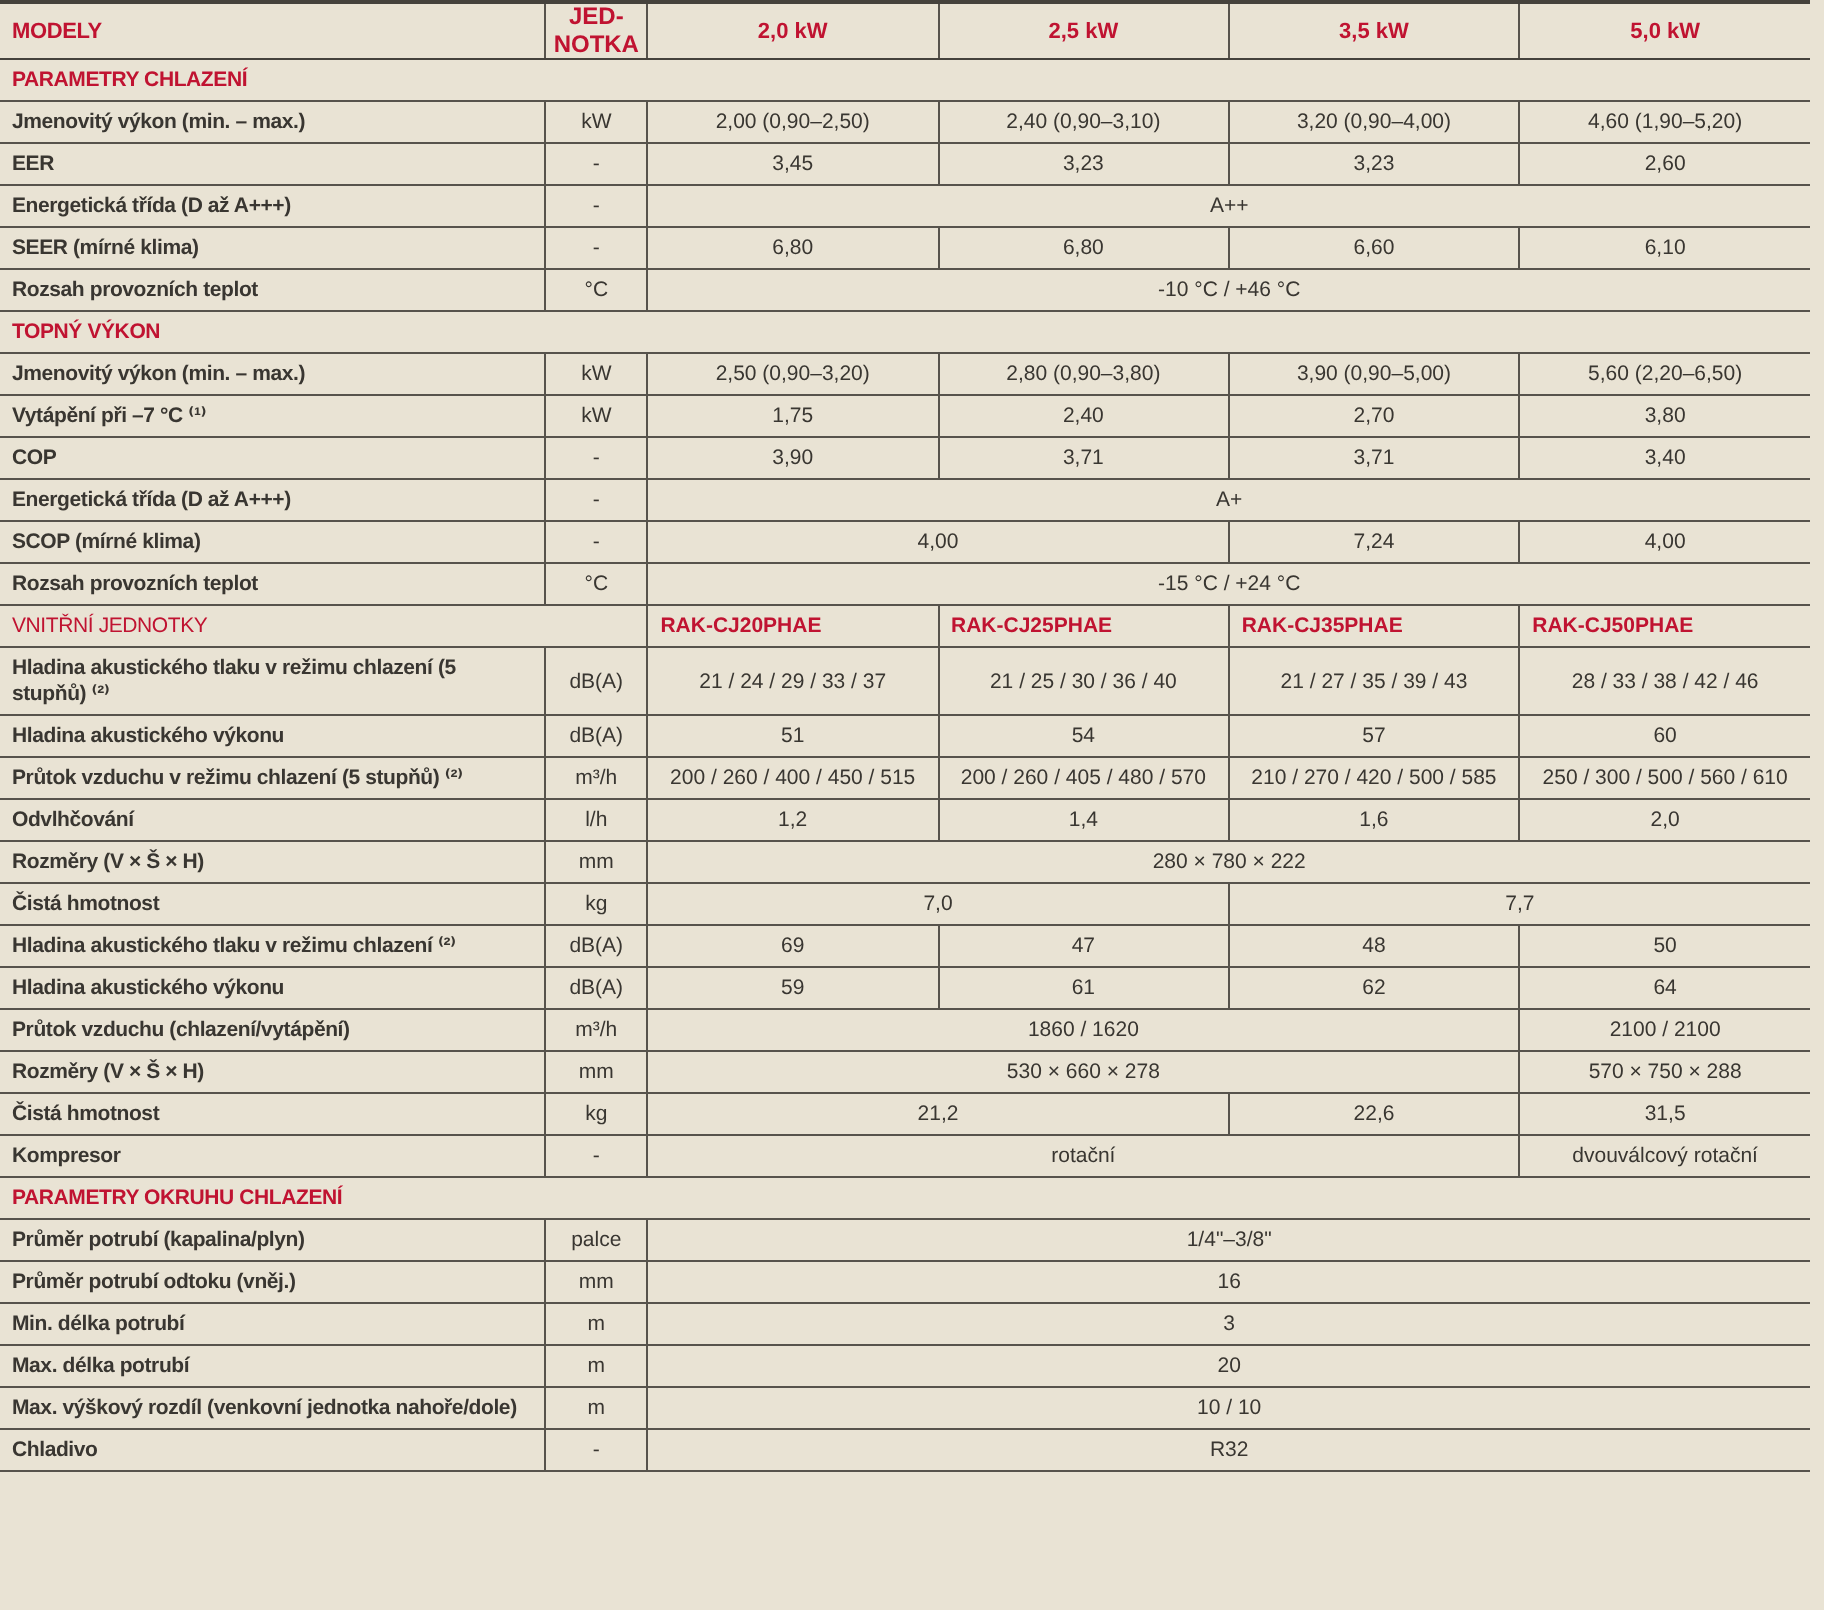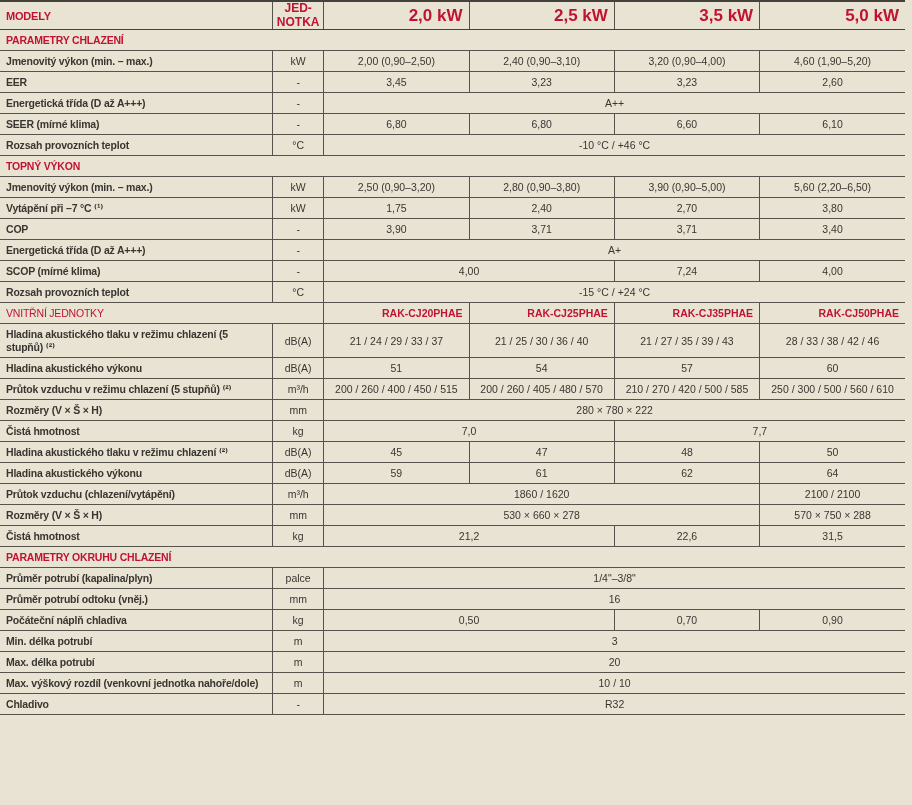--- a/index.html
+++ b/index.html
@@ -43,30 +43,30 @@
   }
   tr.row-tall td { height:33px; }
   td.sec-title {
     color:#c01331;
     font-weight:bold;
     letter-spacing:-0.2px;
     margin-top:10px;
   }
   td.model-label { color:#c01331; font-weight:normal; letter-spacing:-0.2px; }
   td.model-cell {
-    color:#c01331; font-weight:bold; text-align:right;
+    color:#c01331; font-weight:bold; text-align:left;
     border-left:1px solid #57534c; font-size:10.5px;
   }
   tr.head th { height:27px; border-bottom:1px solid #45423c; }
   th.h-model { color:#c01331; text-align:left; font-size:11px; letter-spacing:-0.2px; }
   th.h-unit  {
     color:#c01331; text-align:center; font-size:12px; line-height:1.1;
     border-left:1px solid #57534c; padding:0 2px; word-break:break-word;
   }
-  th.h-cap   { color:#c01331; text-align:right; font-size:17px; border-left:1px solid #57534c; }
+  th.h-cap   { color:#c01331; text-align:center; font-size:11px; border-left:1px solid #57534c; }
 </style>
 </head>
 <body>
 
 <table class="spec">
   <colgroup>
     <col class="c-label">
       <col class="c-unit">
     <col class="c-val">
       <col class="c-val">
@@ -192,35 +192,43 @@
   </tr>
   <tr>
     <td class="lbl">Průtok vzduchu v režimu chlazení (5 stupňů) ⁽²⁾</td>
     <td class="unit">m³/h</td>
     <td class="val">200 / 260 / 400 / 450 / 515</td>
     <td class="val">200 / 260 / 405 / 480 / 570</td>
     <td class="val">210 / 270 / 420 / 500 / 585</td>
     <td class="val">250 / 300 / 500 / 560 / 610</td>
   </tr>
   <tr>
+    <td class="lbl">Odvlhčování</td>
+    <td class="unit">l/h</td>
+    <td class="val">1,2</td>
+    <td class="val">1,4</td>
+    <td class="val">1,6</td>
+    <td class="val">2,0</td>
+  </tr>
+  <tr>
     <td class="lbl">Rozměry (V × Š × H)</td>
     <td class="unit">mm</td>
     <td class="val" colspan="4">280 × 780 × 222</td>
   </tr>
   <tr>
     <td class="lbl">Čistá hmotnost</td>
     <td class="unit">kg</td>
     <td class="val" colspan="2">7,0</td>
     <td class="val" colspan="2">7,7</td>
   </tr>
 
   <tr>
     <td class="lbl">Hladina akustického tlaku v režimu chlazení ⁽²⁾</td>
     <td class="unit">dB(A)</td>
-    <td class="val">45</td>
+    <td class="val">69</td>
     <td class="val">47</td>
     <td class="val">48</td>
     <td class="val">50</td>
   </tr>
   <tr>
     <td class="lbl">Hladina akustického výkonu</td>
     <td class="unit">dB(A)</td>
     <td class="val">59</td>
     <td class="val">61</td>
     <td class="val">62</td>
@@ -238,42 +246,41 @@
     <td class="val" colspan="3">530 × 660 × 278</td>
     <td class="val">570 × 750 × 288</td>
   </tr>
   <tr>
     <td class="lbl">Čistá hmotnost</td>
     <td class="unit">kg</td>
     <td class="val" colspan="2">21,2</td>
     <td class="val">22,6</td>
     <td class="val">31,5</td>
   </tr>
+  <tr>
+    <td class="lbl">Kompresor</td>
+    <td class="unit">-</td>
+    <td class="val" colspan="3">rotační</td>
+    <td class="val">dvouválcový rotační</td>
+  </tr>
 
   <tr>
     <td class="sec-title" colspan="6">PARAMETRY OKRUHU CHLAZENÍ</td>
   </tr>
   <tr>
     <td class="lbl">Průměr potrubí (kapalina/plyn)</td>
     <td class="unit">palce</td>
     <td class="val" colspan="4">1/4"–3/8"</td>
   </tr>
   <tr>
     <td class="lbl">Průměr potrubí odtoku (vněj.)</td>
     <td class="unit">mm</td>
     <td class="val" colspan="4">16</td>
   </tr>
   <tr>
-    <td class="lbl">Počáteční náplň chladiva</td>
-    <td class="unit">kg</td>
-    <td class="val" colspan="2">0,50</td>
-    <td class="val">0,70</td>
-    <td class="val">0,90</td>
-  </tr>
-  <tr>
     <td class="lbl">Min. délka potrubí</td>
     <td class="unit">m</td>
     <td class="val" colspan="4">3</td>
   </tr>
   <tr>
     <td class="lbl">Max. délka potrubí</td>
     <td class="unit">m</td>
     <td class="val" colspan="4">20</td>
   </tr>
   <tr>

